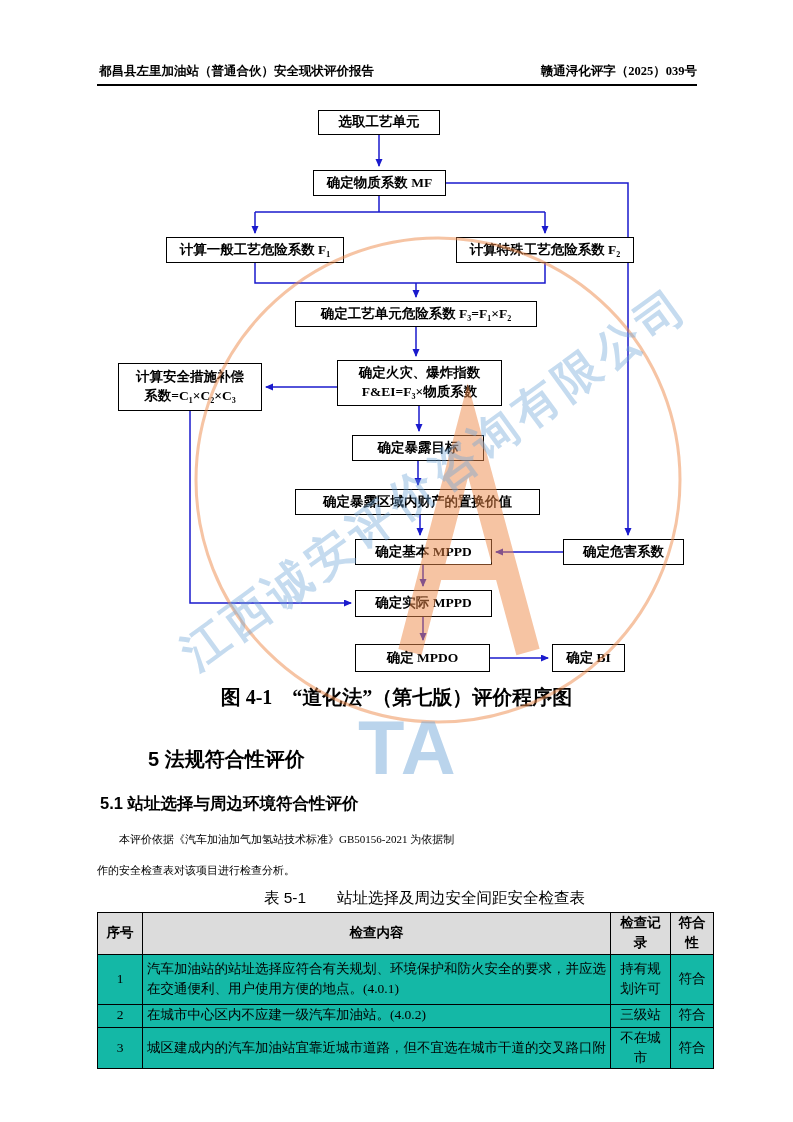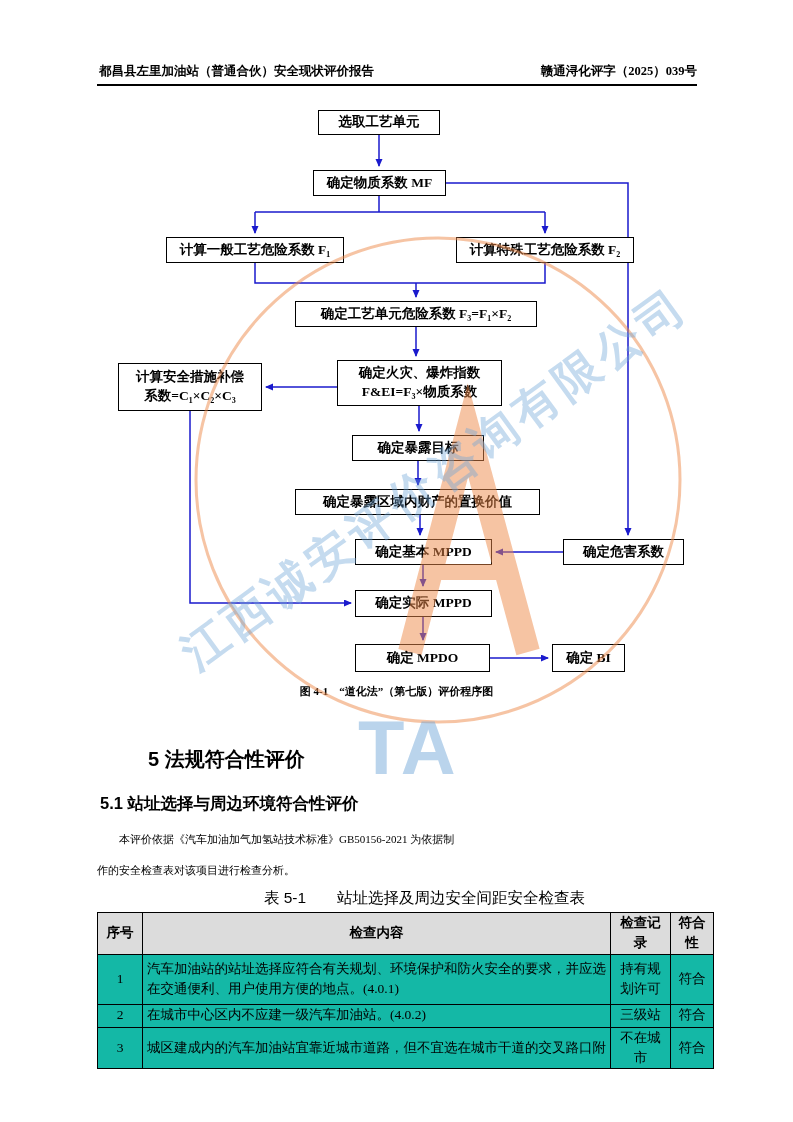--- a/index.html
+++ b/index.html
@@ -18,21 +18,21 @@
 
   
   svg.flow { position:absolute; left:0; top:0; z-index:1; }
   .fbox {
     position:absolute; z-index:2; border:1.3px solid #000; background:#fff;
     display:flex; align-items:center; justify-content:center; text-align:center;
     font-size:13.5px; font-weight:bold; line-height:1.4; padding:11px 2px;
   }
   .pre { white-space:pre-line; }
   .fig-caption { position:absolute; left:0; width:793px; top:684px; text-align:center;
-    font-size:11px; font-weight:bold; z-index:2; }
+    font-size:20px; font-weight:bold; z-index:2; }
 
   
   .h1 { position:absolute; left:100px; top:746px; font-size:20px; font-weight:bold;
         font-family:"Liberation Sans", sans-serif;margin-left:48px; }
   .h2 { position:absolute; left:100px; top:793px; font-size:16.5px; font-weight:bold;
         font-family:"Liberation Sans", sans-serif; }
   .para { position:absolute; left:97px; top:824px; width:602px; font-size:11px; line-height:31px; }
   .para .l1 { text-indent:2em; }
 
   

